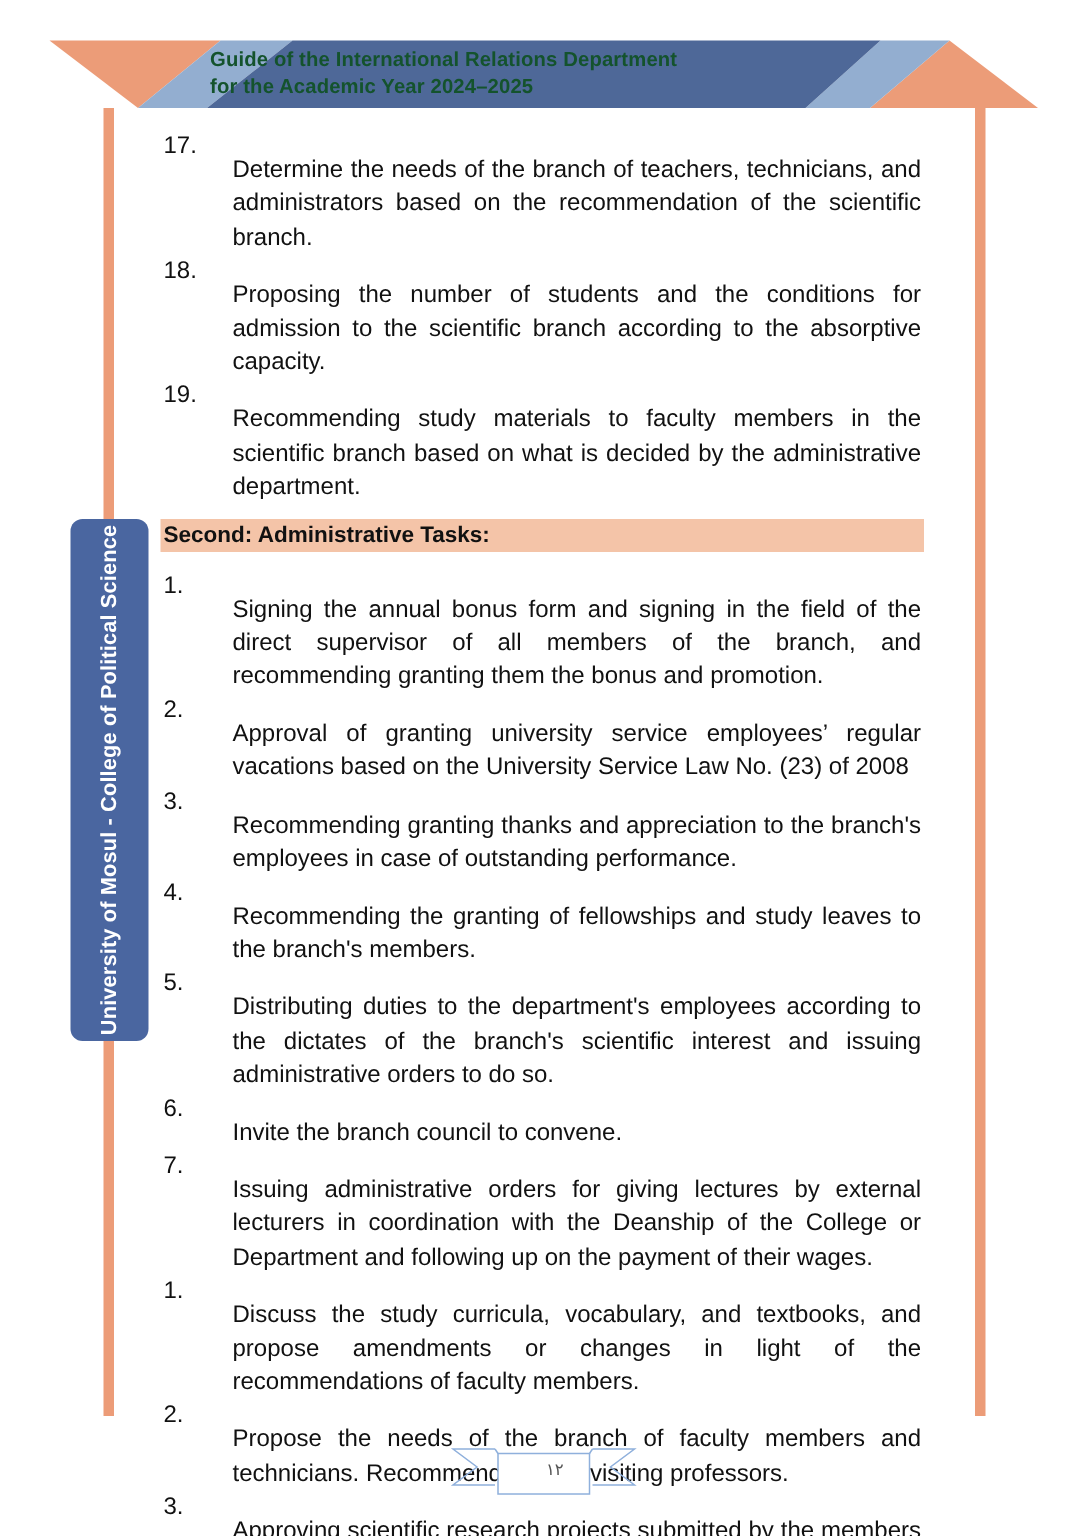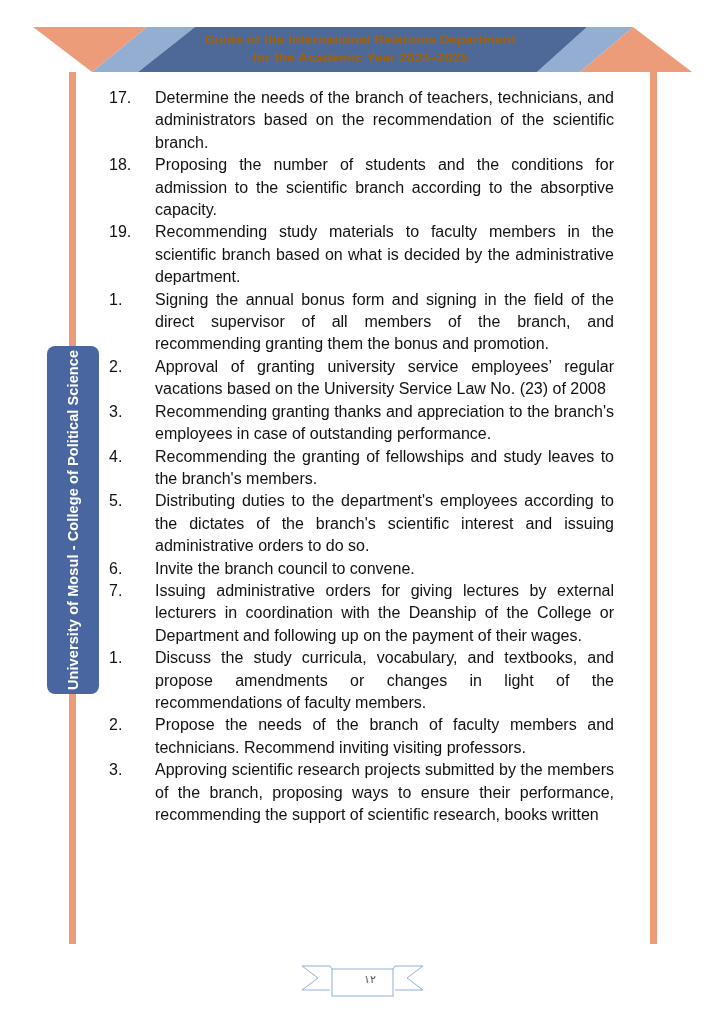--- a/index.html
+++ b/index.html
@@ -21,22 +21,22 @@
       top: 0;
       width: 724px;
       height: 90px;
     }
     .banner svg { position: absolute; left: 0; top: 0; }
     .banner-title {
       position: absolute;
       left: 140px;
       top: 31px;
       width: 440px;
-      text-align: center;
-      color: #a16207;
+      text-align: left;
+      color: #14532d;
       font-weight: bold;
       font-size: 13.5px;
       line-height: 18px;
       letter-spacing: 0.1px;
     }
     .rail {
       position: absolute;
       background: #ec9c78;
       width: 7px;
     }
@@ -77,20 +77,21 @@
     }
     .item-num {
       width: 46px;
       flex: 0 0 46px;
       padding-left: 2px;
     }
     .item-text {
       flex: 1;
       text-align: justify;
       padding-right: 2px;
+      margin-top: 16px;
     }
     .section-head {
       background: #f4c4a8;
       font-weight: bold;
       font-size: 15px;
       line-height: 22px;
       height: 22px;
       padding-left: 2px;
       margin-top: 9px;
       margin-bottom: 12px;
@@ -153,20 +154,21 @@
     <div class="item">
       <span class="item-num">18.</span>
       <span class="item-text">Proposing the number of students and the conditions for admission to the scientific branch according to the absorptive capacity.</span>
     </div>
     <div class="item">
       <span class="item-num">19.</span>
       <span class="item-text">Recommending study materials to faculty members in the scientific branch based on what is decided by the administrative department.</span>
     </div>
   </div>
 
+  <div class="section-head">Second: Administrative Tasks:</div>
 
   <div>
     <div class="item">
       <span class="item-num">1.</span>
       <span class="item-text">Signing the annual bonus form and signing in the field of the direct supervisor of all members of the branch, and recommending granting them the bonus and promotion.</span>
     </div>
     <div class="item">
       <span class="item-num">2.</span>
       <span class="item-text">Approval of granting university service employees’ regular vacations based on the University Service Law No. (23) of 2008</span>
     </div>

